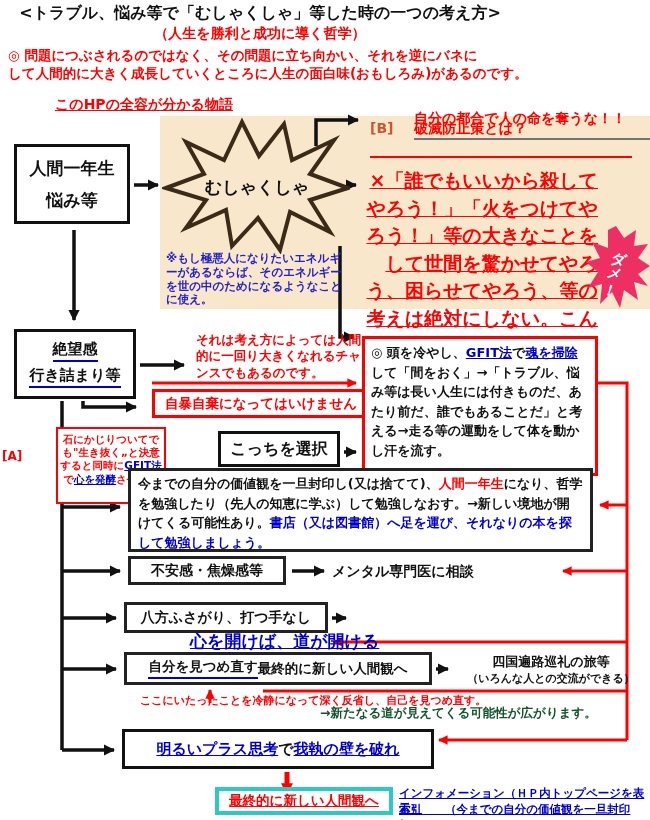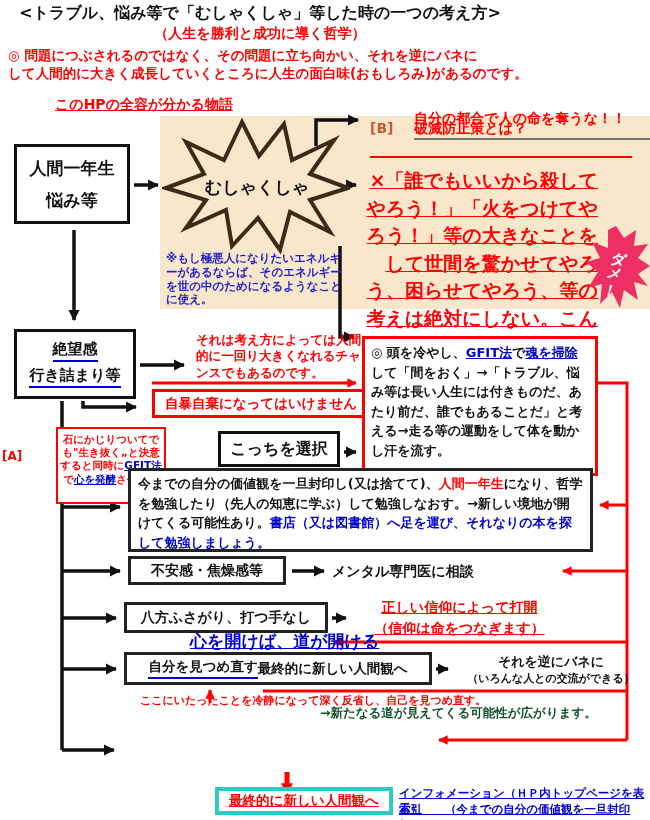--- a/index.html
+++ b/index.html
@@ -180,41 +180,42 @@
   </div>
 
   <div class="abs anxiety node">
     <span>不安感・焦燥感等</span>
   </div>
   <div class="abs mental txt">メンタル専門医に相談</div>
 
   <div class="abs happou node">
     <span>八方ふさがり、打つ手なし</span>
   </div>
-  <div class="abs faith txt">
-    <div>正しい信仰によって打開</div>
-    <div>（信仰は命をつなぎます）</div>
-  </div>
 
   <div class="abs kokoro txt">
     <span class="link">心を開けば、道が開ける</span>
   </div>
 
   <div class="abs action node">
     <span class="ulblue">自分を見つめ直す</span>
       <span>最終的に新しい人間観へ</span>
   </div>
   <div class="abs shikoku txt">
-    <div class="l1">それを逆にバネに</div>
+    <div class="l1">四国遍路巡礼の旅等</div>
     <div class="l2">（いろんな人との交流ができる）</div>
   </div>
 
   <div class="abs reflect1 txt">ここにいたったことを冷静になって深く反省し、自己を見つめ直す。</div>
   <div class="abs reflect2 txt">→新たなる道が見えてくる可能性が広がります。</div>
 
+  <div class="abs plus node">
+    <span class="link">明るいプラス思考</span>
+      <span>で</span>
+      <span class="link">我執の壁を破れ</span>
+  </div>
 
   <div class="abs final node">
     <span>最終的に新しい人間観へ</span>
   </div>
 
   <div class="abs flink1 txt">
     <span class="link">インフォメーション（ＨＰ内トップページを表示）</span>
   </div>
   <div class="abs flink2 txt">
     <span class="link">索引　　（今までの自分の価値観を一旦封印し）</span>

